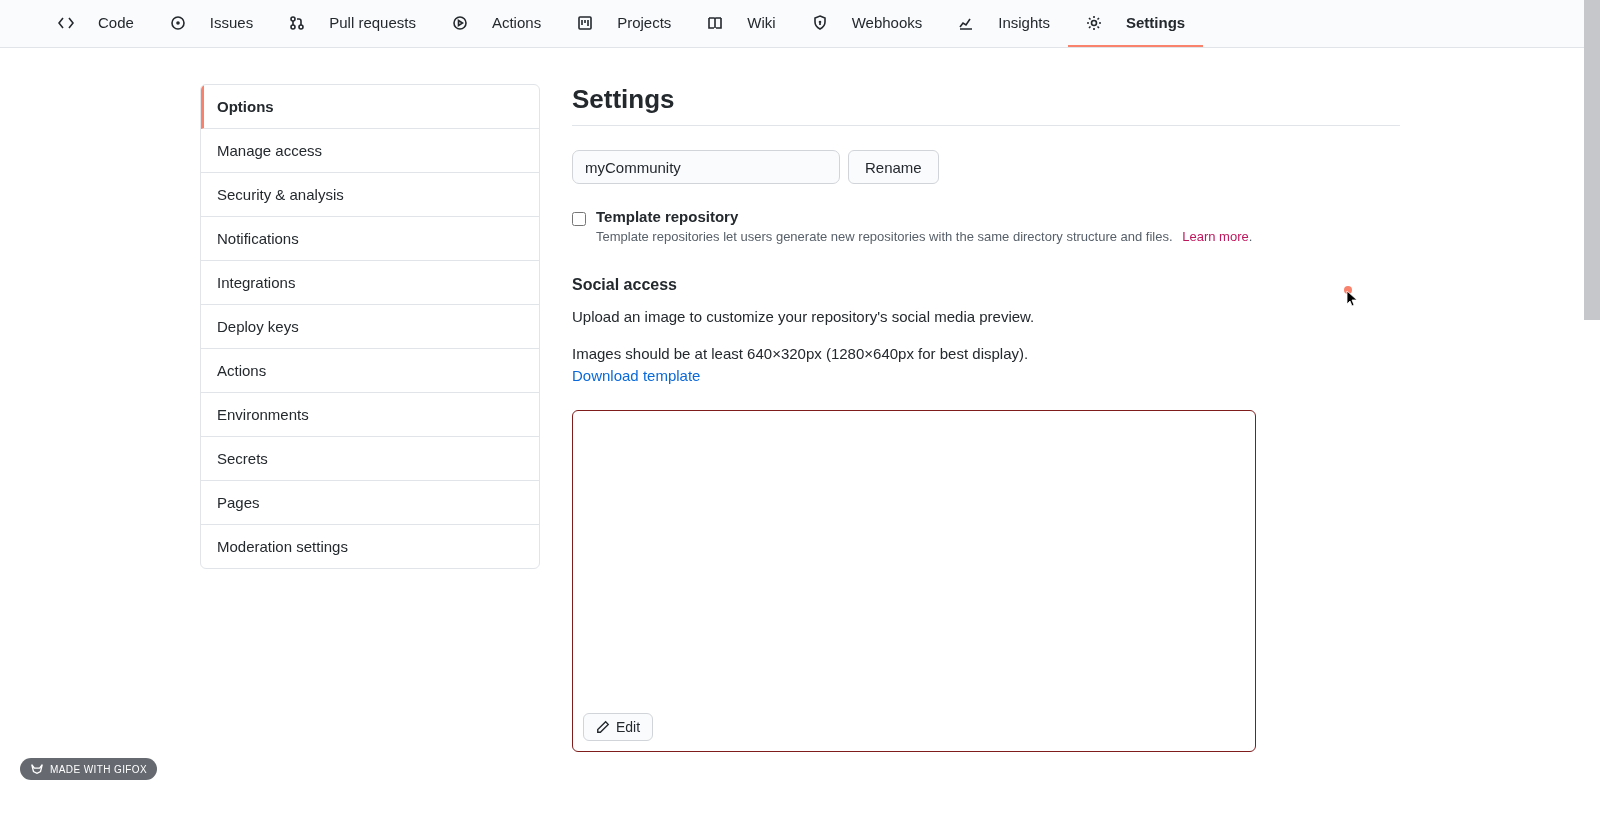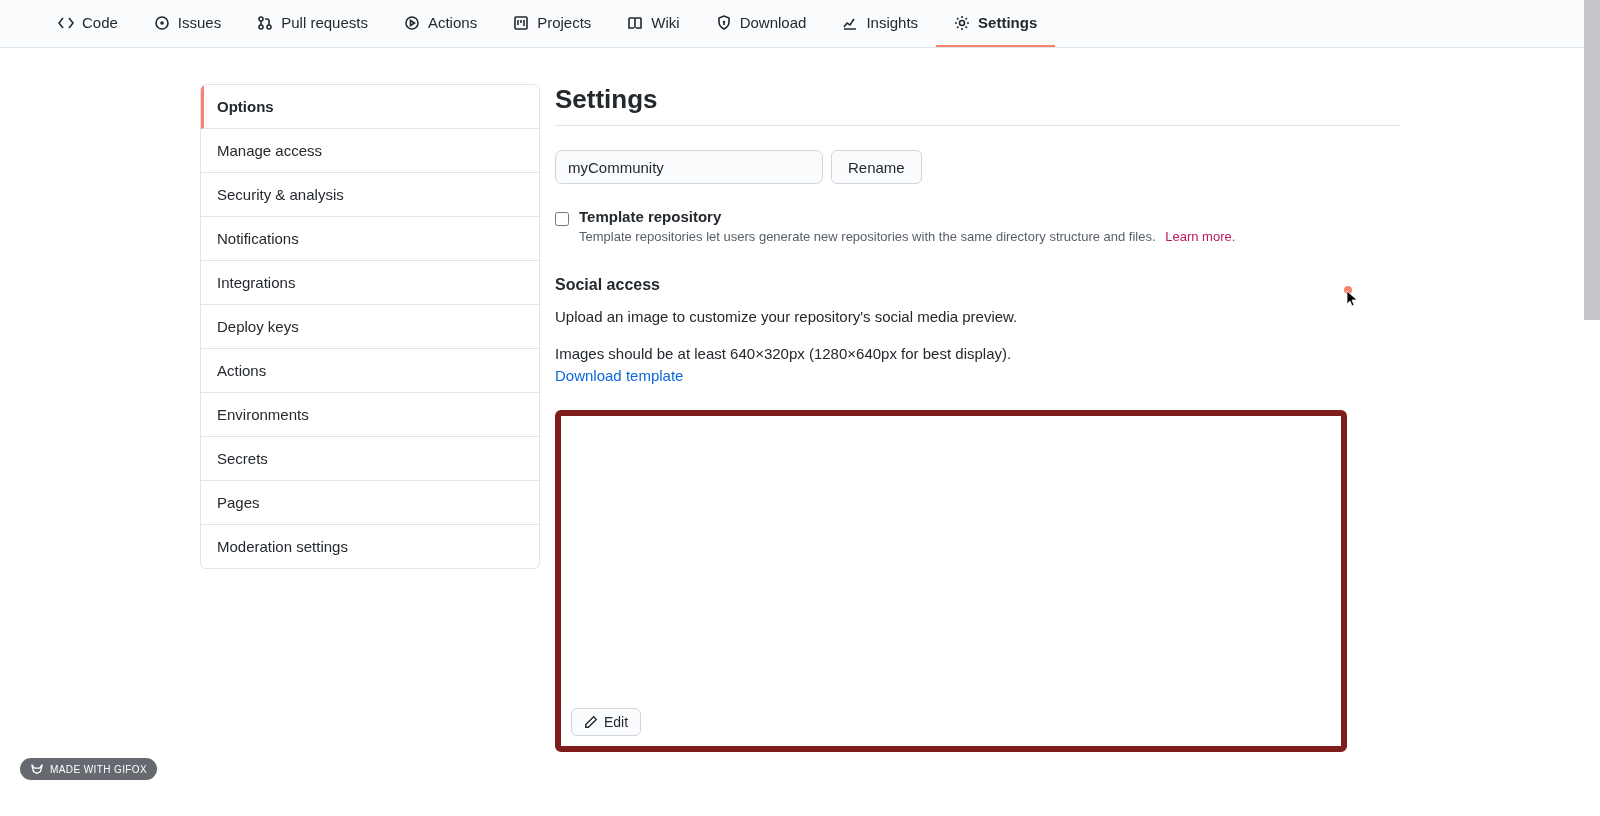--- a/index.html
+++ b/index.html
@@ -13,39 +13,39 @@
     display: flex;
     align-items: center;
     gap: 0;
     padding: 0 40px;
     border-bottom: 1px solid #e1e4e8;
     background: #fafbfc;
   }
   .tabnav-item {
     display: flex;
     align-items: center;
-    gap: 8px;
+    gap: 24px;
     padding: 14px 18px;
     color: #24292e;
     cursor: pointer;
     border-bottom: 2px solid transparent;
     font-size: 15px;
   }
   .tabnav-item.active {
     border-bottom: 2px solid #f9826c;
     font-weight: 600;
   }
   .tabnav-item svg { width: 16px; height: 16px; fill: none; stroke: #24292e; stroke-width: 1.6; }
   .tabnav-item.active svg { stroke: #24292e; }
   .page {
     display: flex;
     max-width: 1280px;
     margin: 0 auto;
     padding: 36px 40px;
-    gap: 15px;
+    gap: 32px;
   }
   .sidebar {
     width: 340px;
     flex-shrink: 0;
   }
   .sidemenu {
     border: 1px solid #e1e4e8;
     border-radius: 6px;
     overflow: hidden;
     background: #fff;
@@ -95,23 +95,23 @@
   }
   .checkbox-row { display: flex; align-items: flex-start; gap: 10px; margin-bottom: 32px; }
   .checkbox-row input[type=checkbox] { margin-top: 4px; width: 14px; height: 14px; }
   .checkbox-body .cb-label { font-weight: 600; font-size: 15px; }
   .checkbox-body .cb-sub { color: #586069; font-size: 13px; margin-top: 4px; }
   .cb-sub a { color: #be185d; text-decoration: none; margin-left: 6px; }
   h3.subhead { font-size: 16px; font-weight: 600; margin-bottom: 12px; }
   p.body-text { font-size: 15px; margin-bottom: 14px; line-height: 1.5; }
   a.link { color: #0969da; text-decoration: none; font-weight: 400; text-align: right; }
   .preview-box {
-    border: 6px solid #7f1d1d;
+    border: 1px solid #7f1d1d;
     border-radius: 6px;
-    width: 792px;
+    width: 684px;
     height: 342px;
     position: relative;
     margin-top: 22px;
   }
   .edit-btn {
     position: absolute;
     left: 10px;
     bottom: 10px;
     display: inline-flex;
     align-items: center;
@@ -209,21 +209,21 @@
         <path d="M2 3h5c1 0 1 1 1 1v9M14 3H9c-1 0-1 1-1 1v9M2 3v10h5M14 3v10H9"></path>
       </svg>
     <span>Wiki</span>
   </div>
   <div class="tabnav-item">
     <svg viewBox="0 0 16 16">
         <path d="M8 1l5 2v4c0 4-3 6-5 7-2-1-5-3-5-7V3z"></path>
         <circle cx="8" cy="7" r="0.5"></circle>
         <path d="M8 8v2"></path>
       </svg>
-    <span>Download</span>
+    <span>Webhooks</span>
   </div>
   <div class="tabnav-item">
     <svg viewBox="0 0 16 16">
         <path d="M2 12l3-4 3 2 4-6M2 14h12"></path>
       </svg>
     <span>Insights</span>
   </div>
   <div class="tabnav-item active">
     <svg viewBox="0 0 16 16">
         <circle cx="8" cy="8" r="2.5"></circle>

